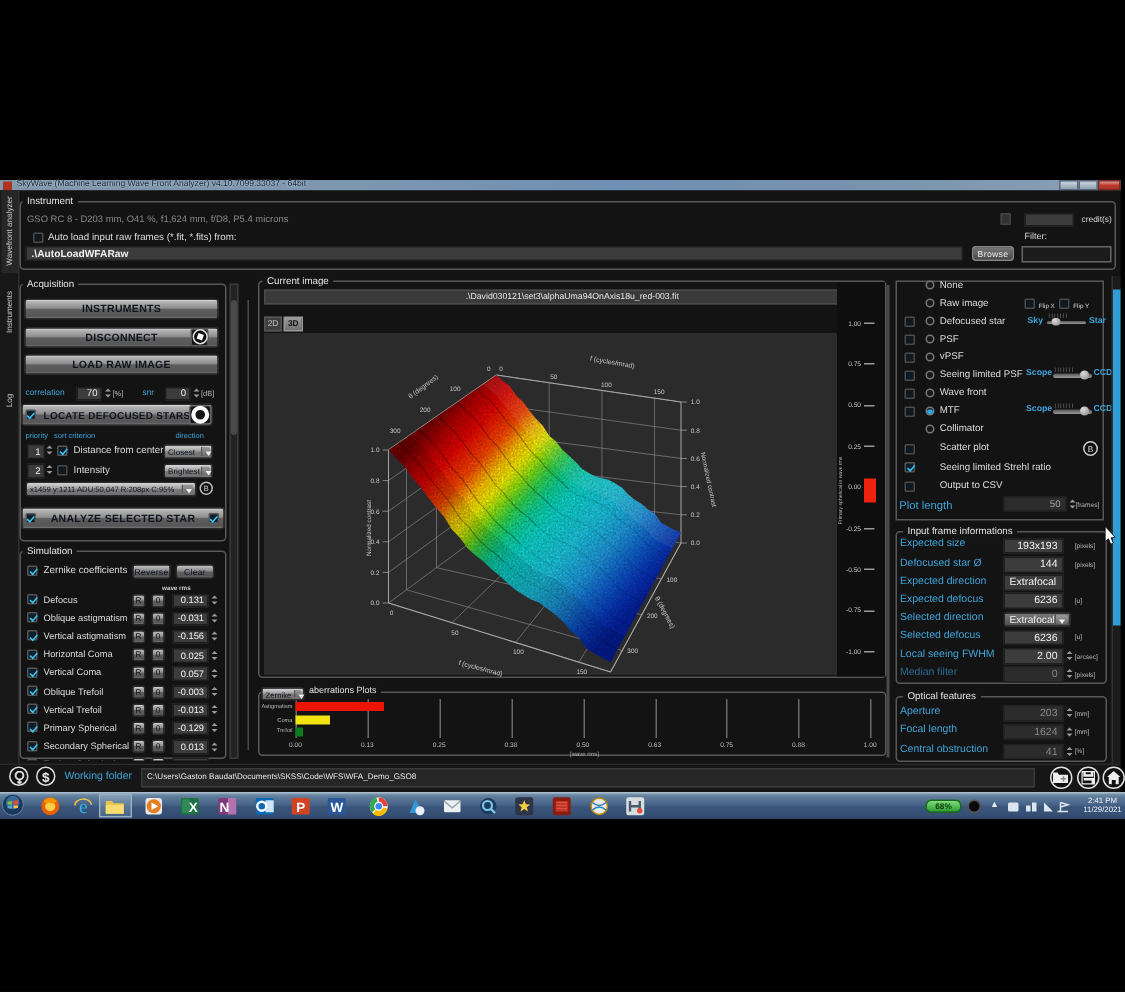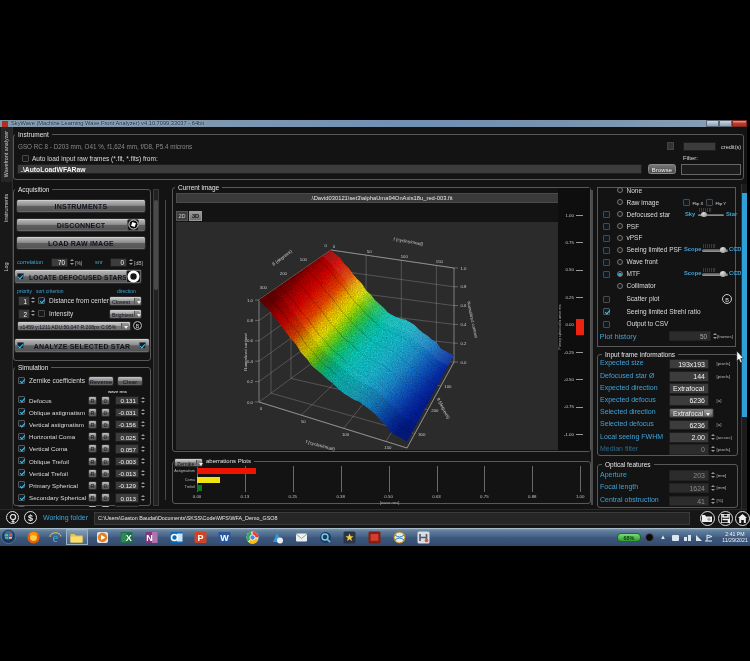--- a/index.html
+++ b/index.html
@@ -350,21 +350,21 @@
 <div class="a blue" style="left:729px;top:270.2px;font-size:5.8px;font-weight:bold">CCD</div>
 <div class="rd" style="left:616.5px;top:282.7px"></div>
 <div class="lbl" style="left:626.5px;top:282.2px">Collimator</div>
 <div class="cb" style="left:603px;top:295.5px"></div>
 <div class="lbl" style="left:626.5px;top:295px">Scatter plot</div>
 <div class="a" style="left:722px;top:293.5px;width:10px;height:10px;border-radius:50%;border:1.2px solid #ccc;background:#111;color:#ddd;font-size:5.5px;text-align:center;line-height:10px">B</div>
 <div class="cbc" style="left:603px;top:308px"></div>
 <div class="lbl" style="left:626.5px;top:307.5px">Seeing limited Strehl ratio</div>
 <div class="cb" style="left:603px;top:320.5px"></div>
 <div class="lbl" style="left:626.5px;top:320px">Output to CSV</div>
-<div class="a blue" style="left:599.5px;top:331.5px;font-size:7.5px">Plot history</div>
+<div class="a blue" style="left:599.5px;top:331.5px;font-size:7.5px">Plot length</div>
 <div class="tbd" style="left:669px;top:331px;width:42px;height:10px;font-size:6.4px;text-align:right;padding:1px 3px 0 0;color:#aaa">50</div>
 <div class="spin" style="left:712.5px;top:332px"></div>
 <div class="sm" style="left:717px;top:333.5px;font-size:4.4px">[frames]</div>
 <div class="gb" style="left:597px;top:354px;width:141px;height:102px"></div>
 <div class="gl" style="left:602px;top:351px">Input frame informations</div>
 <div class="a" style="left:600px;top:359.3px;font-size:7px;color:#3fa4da">Expected size</div>
 <div class="tb" style="left:669px;top:358.8px;width:40px;height:10.5px;font-size:7px;text-align:right;padding:1px 3px 0 0">193x193</div>
 <div class="sm" style="left:716.5px;top:361.3px;font-size:4.4px">[pixels]</div>
 <div class="a" style="left:600px;top:371.5px;font-size:7px;color:#3fa4da">Defocused star Ø</div>
 <div class="tb" style="left:669px;top:371.0px;width:40px;height:10.5px;font-size:7px;text-align:right;padding:1px 3px 0 0">144</div>

